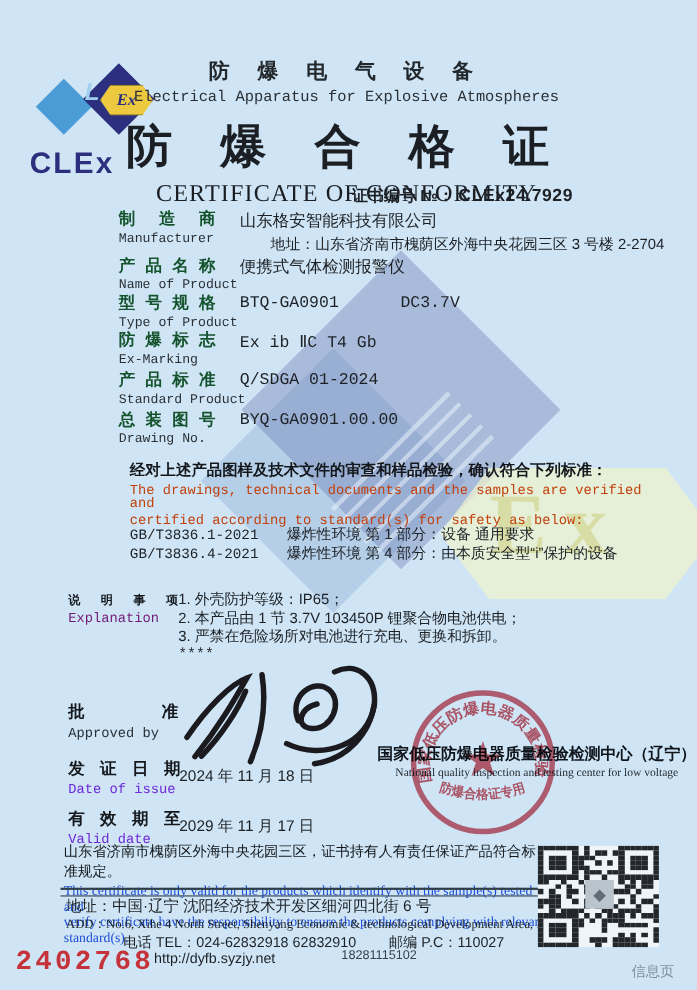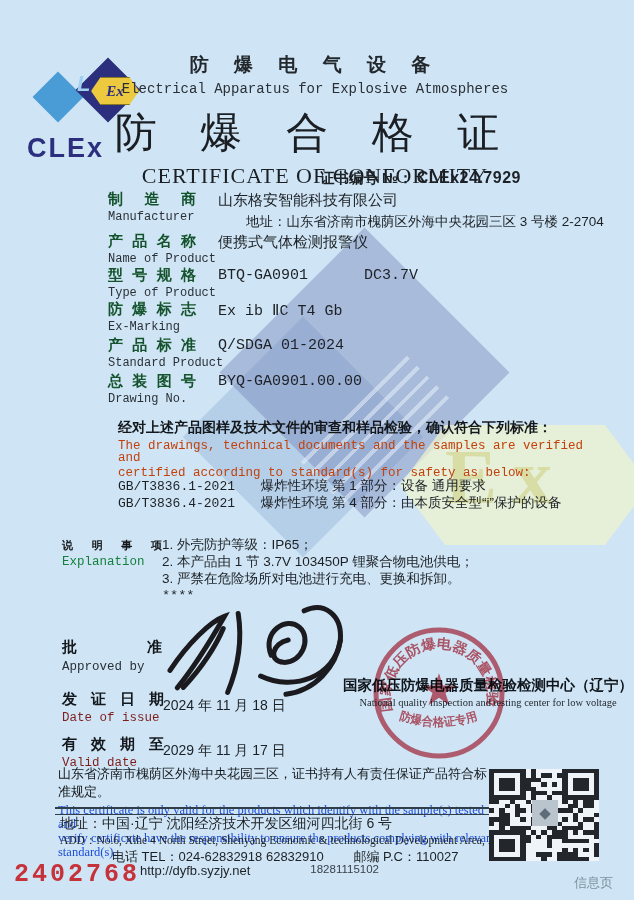--- a/index.html
+++ b/index.html
@@ -30,21 +30,21 @@
   .lg-L{position:absolute;left:52px;top:16px;color:#9fd0ee;font-size:22px;font-style:italic;font-weight:bold;}
   .lg-hex{position:absolute;left:66px;top:22px;width:46px;height:26px;background:#ecc93f;border:1px solid #8a7a20;
     clip-path:polygon(0% 50%,20% 0%,80% 0%,100% 50%,80% 100%,20% 100%);
     display:flex;align-items:center;justify-content:center;font-family:"Liberation Serif",serif;
     font-style:italic;font-weight:bold;font-size:15px;color:#2b2f7d;}
   .lg-text{position:absolute;left:2px;top:78px;font-size:27px;font-weight:bold;color:#2b2f7d;letter-spacing:2px;}
 
   #head-center{left:45px;top:52px;width:540px;text-align:center;}
   .h-zh-small{font-size:19px;font-weight:bold;letter-spacing:10px;color:#23282d;}
   .h-en-small{font-size:14px;margin-top:3px;color:#2a3036;}
-  .h-zh-big{font-size:42px;font-weight:normal;letter-spacing:16px;margin-top:8px;color:#1b1f24;}
+  .h-zh-big{font-size:42px;font-weight:bold;letter-spacing:16px;margin-top:8px;color:#1b1f24;}
   .h-en-big{font-size:22px;margin-top:2px;letter-spacing:1px;color:#1b1f24;}
   #certno{left:320px;top:169px;width:260px;font-size:14.5px;font-weight:bold;display:flex;align-items:baseline;}
   #certno .no{font-size:16px;letter-spacing:.5px;margin-left:4px;}
 
   
   .frow{left:108px;width:520px;}
   .flabel{position:absolute;left:0;top:0;width:88px;}
   .flabel .zh{font-size:15px;font-weight:bold;text-align:justify;text-align-last:justify;white-space:nowrap;width:88px;color:#14532d;}
   .flabel .en{font-size:12px;margin-top:1px;white-space:nowrap;color:#2a3036;}
   .fval{position:absolute;left:110px;top:1px;font-size:15px;white-space:nowrap;}
@@ -55,40 +55,40 @@
   #statement{left:118px;top:419px;width:480px;}
   #statement .zh{font-size:14px;font-weight:bold;color:#14181c;}
   #statement .en{font-size:12.5px;line-height:12px;margin-top:3px;color:#c2410c;}
   .std{left:118px;width:500px;font-size:13.5px;white-space:nowrap;}
   .std .code{font-family:"Liberation Mono",monospace;font-size:13px;margin-right:22px;}
   .s0{top:477px;} .s1{top:494px;}
 
   
   #expl-label{left:62px;top:538px;width:100px;}
   #expl-label .zh{font-size:11px;font-weight:bold;text-align-last:justify;text-align:justify;width:100px;color:#14181c;}
-  #expl-label .en{font-size:12.5px;margin-top:2px;color:#15803d;}
+  #expl-label .en{font-size:12.5px;margin-top:2px;color:#701a75;}
   #expl-items{left:162px;top:536px;width:430px;font-size:13.5px;line-height:17px;}
 
   
   #approve{left:62px;top:638px;width:100px;}
   #approve .zh{font-size:15px;font-weight:bold;width:100px;text-align:justify;text-align-last:justify;color:#14181c;}
   #approve .en{font-size:12.5px;margin-top:3px;color:#2a3036;}
   #signature{left:155px;top:598px;width:210px;height:110px;}
 
   #issuer{left:342px;top:676px;width:292px;text-align:center;z-index:1;}
   #issuer .zh{font-size:14.5px;font-weight:bold;white-space:nowrap;color:#10151c;}
   #issuer .en{font-size:10.5px;line-height:12px;margin-top:2px;color:#232a31;}
 
   #stamp{left:371px;top:625px;width:136px;height:136px;z-index:2;mix-blend-mode:multiply;opacity:.92;}
 
   
   .drow{left:62px;width:420px;}
   .drow .lab{position:absolute;left:0;top:0;width:102px;}
   .drow .lab .zh{font-size:15px;font-weight:bold;width:102px;text-align:justify;text-align-last:justify;color:#14181c;}
-  .drow .lab .en{font-size:12.5px;margin-top:2px;color:#7f1d1d;}
+  .drow .lab .en{font-size:12.5px;margin-top:2px;color:#6d28d9;}
   .drow .val{position:absolute;left:101px;top:7px;font-size:14px;white-space:nowrap;}
   .d0{top:690px;} .d1{top:735px;}
 
   
   #disclaimer{left:58px;top:765px;width:440px;}
   #disclaimer .zh{font-size:13px;color:#14181c;}
   #disclaimer .en{font-family:"Liberation Serif",serif;font-size:12.5px;line-height:14px;margin-top:2px;color:#1d4ed8;}
   #rule{left:55px;top:807px;width:524px;height:5px;border-top:2.5px solid #2f3e49;border-bottom:1.5px solid #2f3e49;}
   #addr1{left:60px;top:815px;font-size:14px;white-space:nowrap;}
   #addr2{left:60px;top:833px;font-family:"Liberation Serif",serif;font-size:11.5px;white-space:nowrap;}

